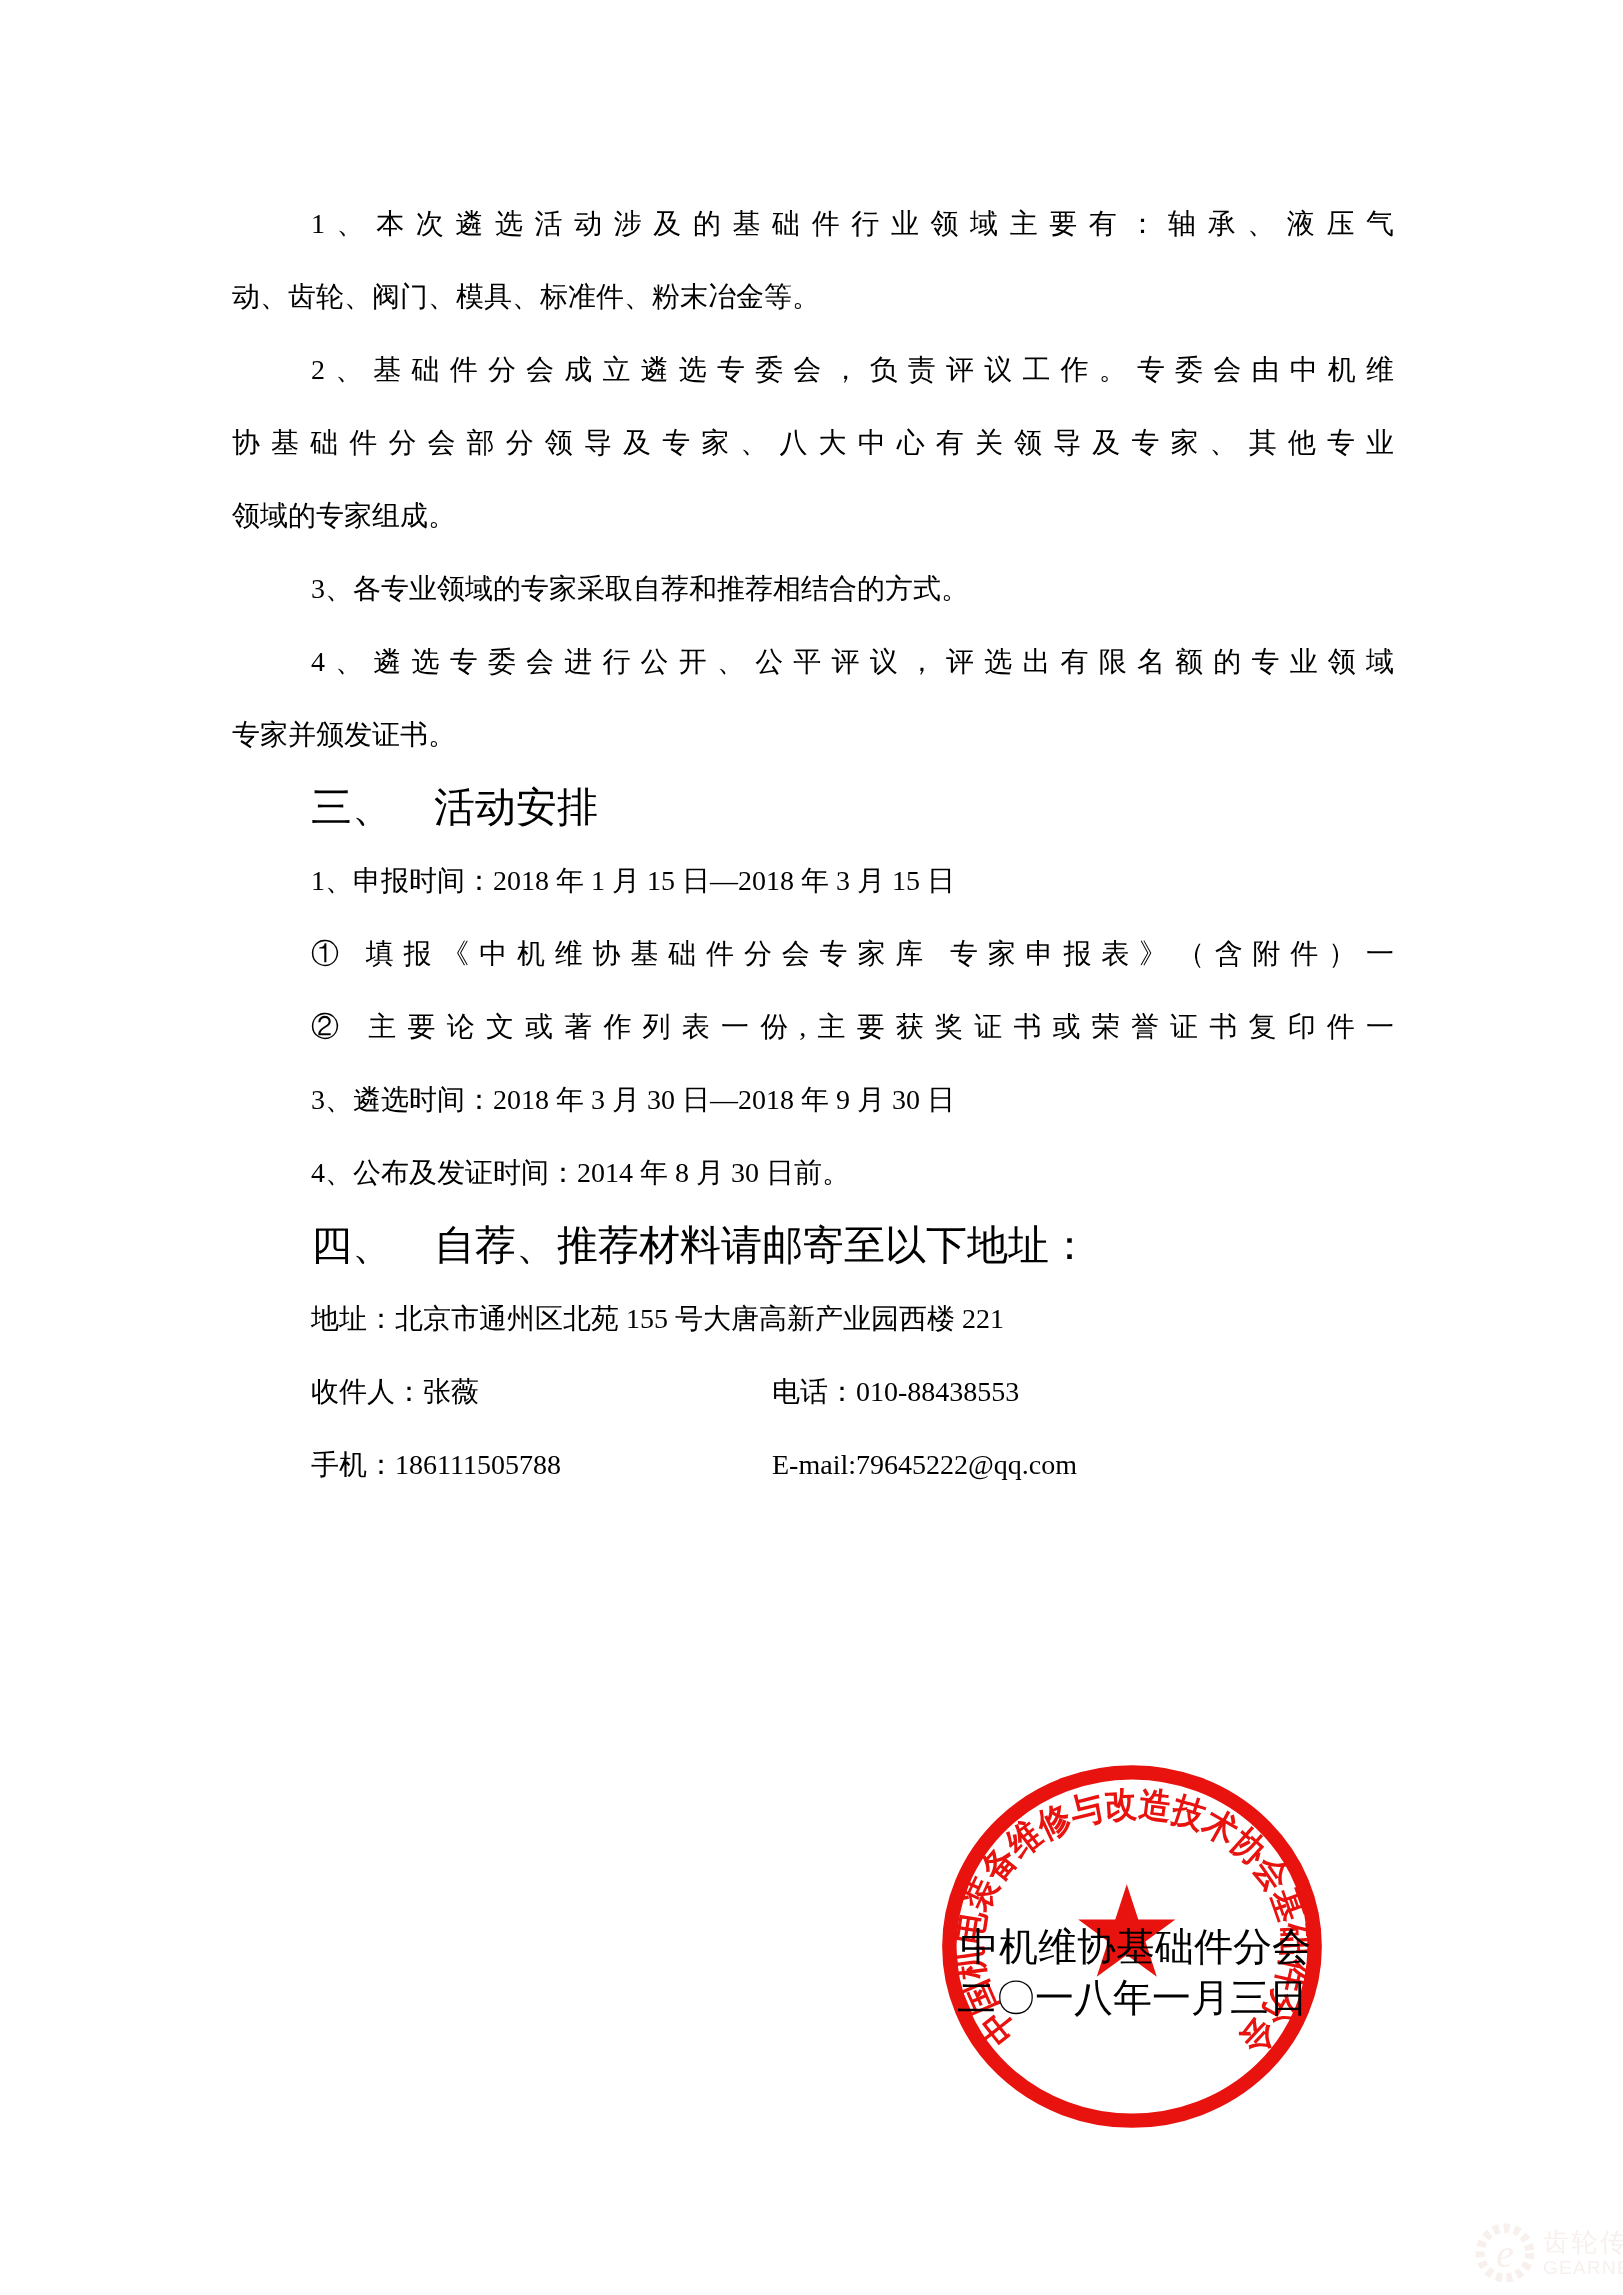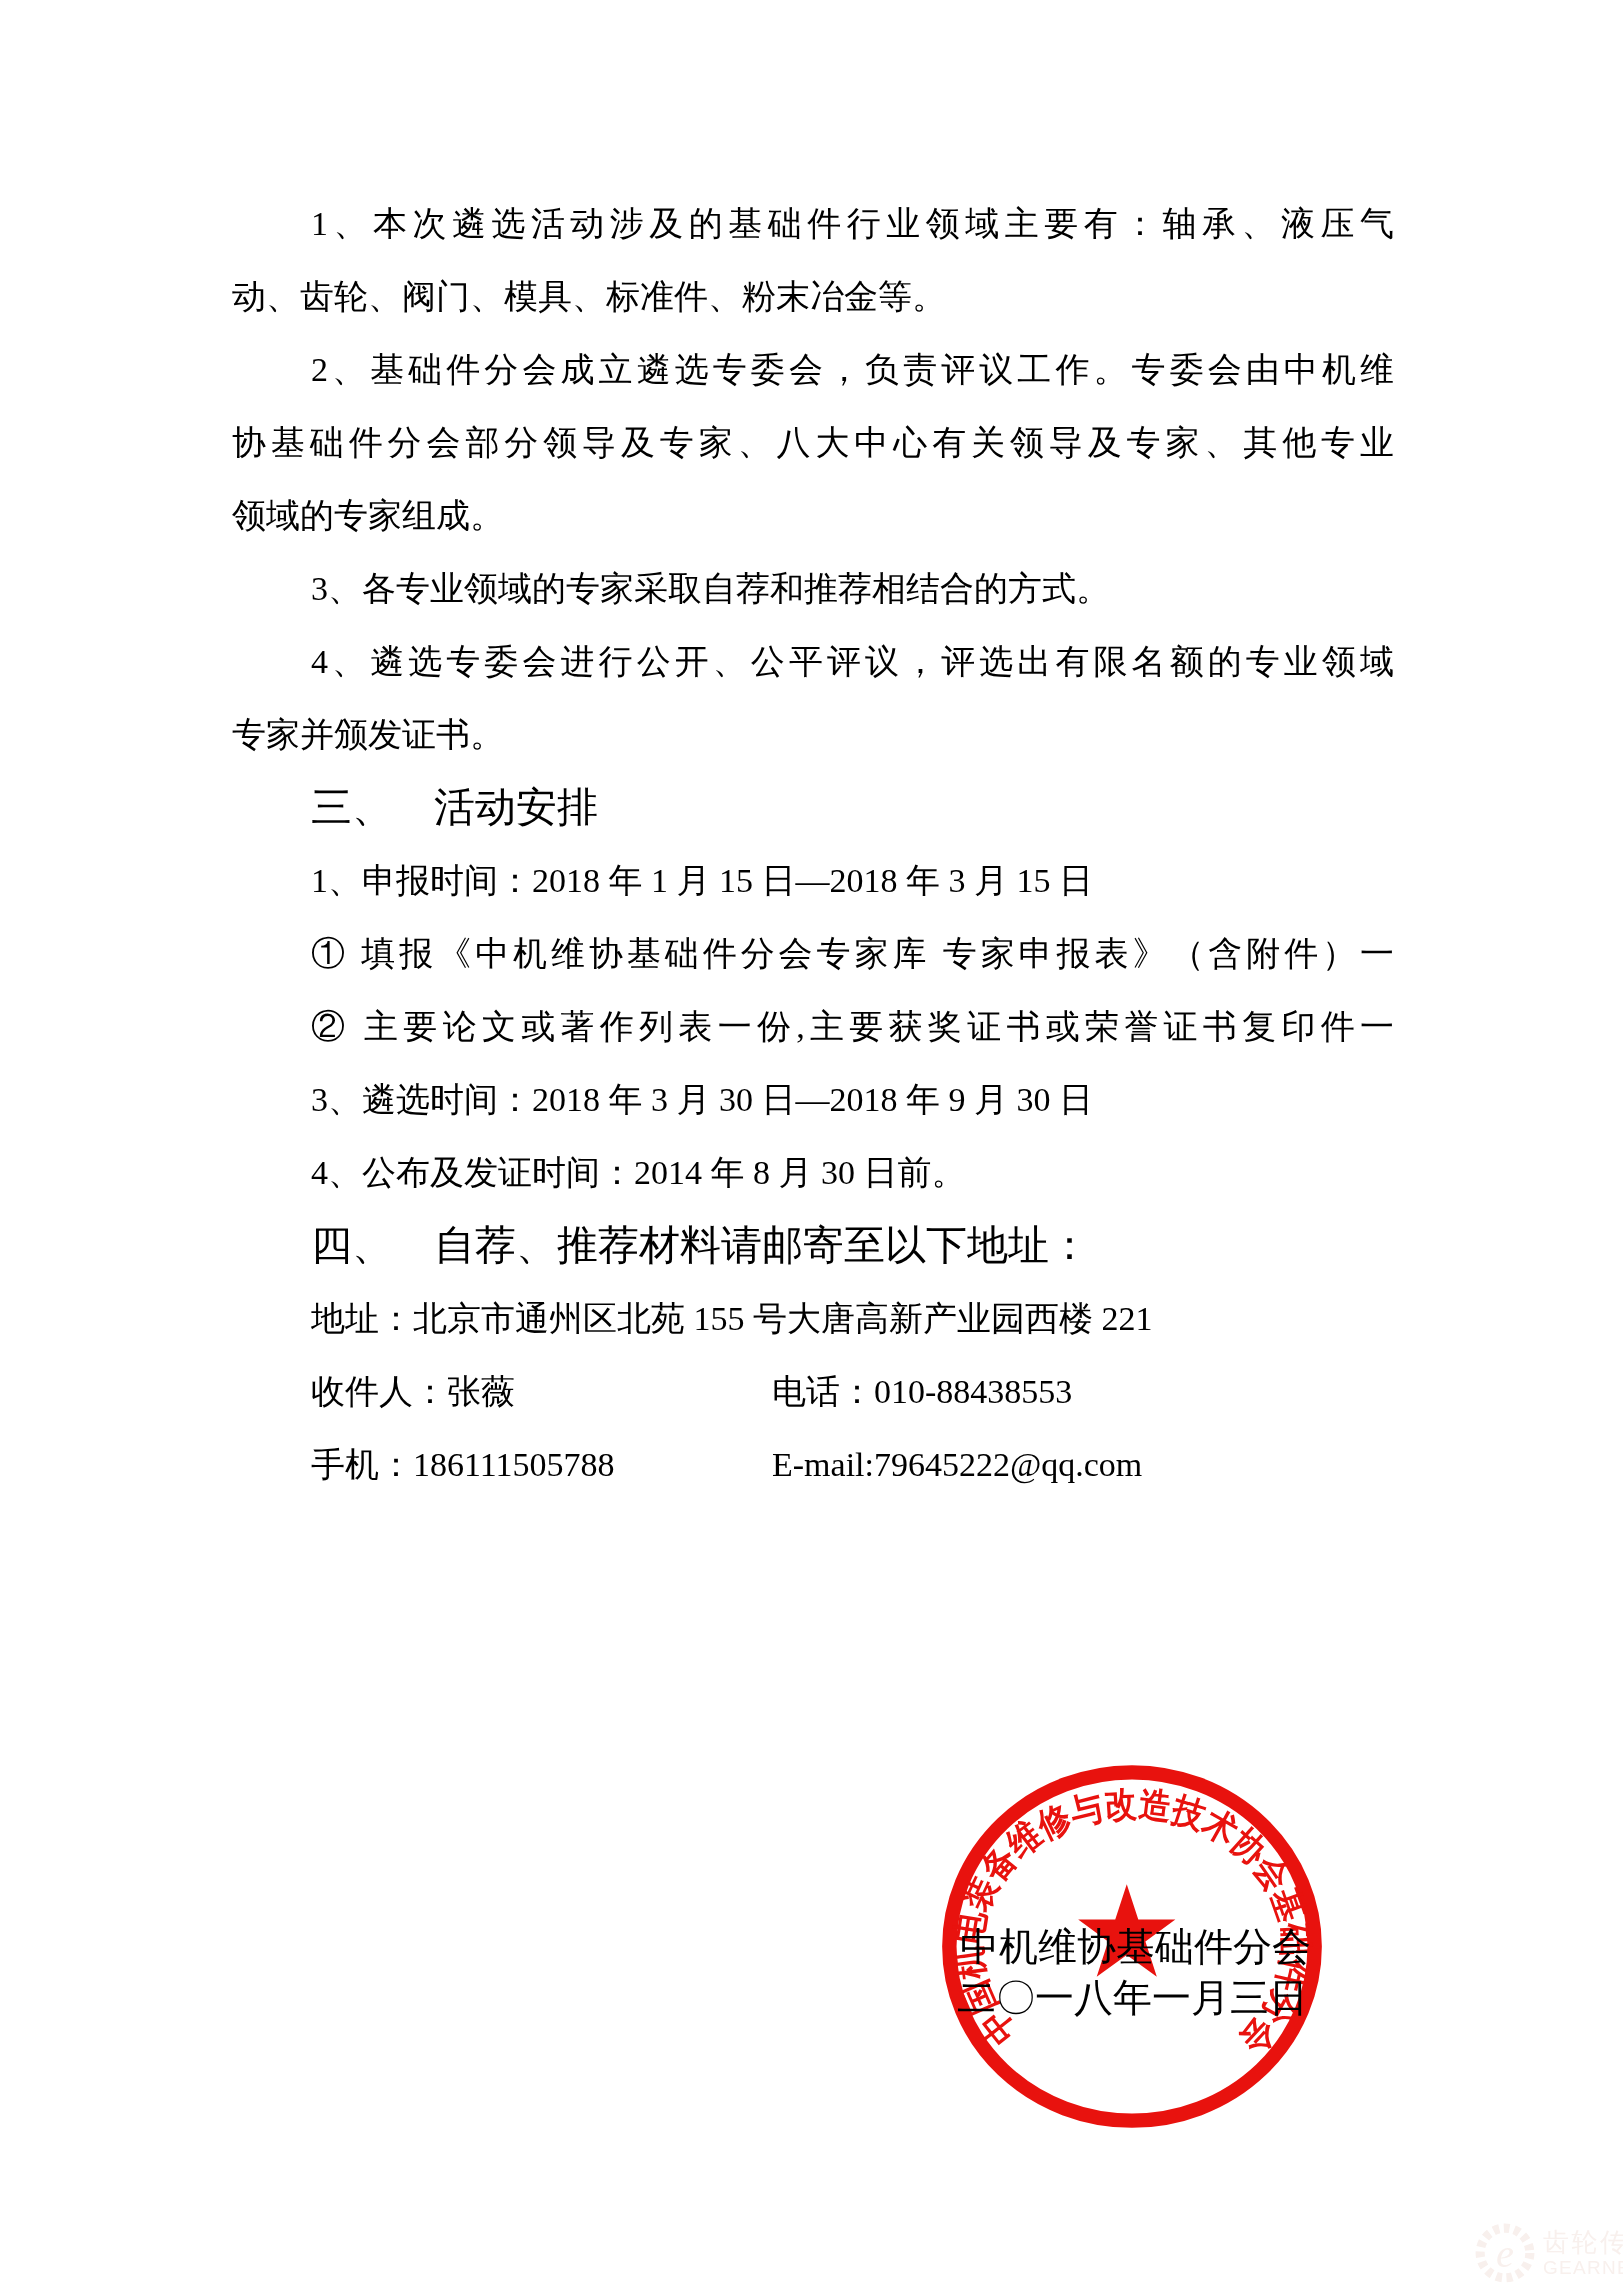--- a/index.html
+++ b/index.html
@@ -15,21 +15,21 @@
     overflow: hidden;
   }
   
   .doc {
     position: absolute;
     left: 232px; top: 187px;
     width: 1162px;
     z-index: 0;
   }
   .line {
-    font-size: 34px;
+    font-size: 28px;
     line-height: 73px;
     color: #000000;
     white-space: nowrap;
     text-align: left;
   }
   .line.indent { padding-left: 79px; }
   .line.bold   { font-weight: 400; font-size: 41px; }
   .line.stretch {
     white-space: normal;
     text-align: justify;

